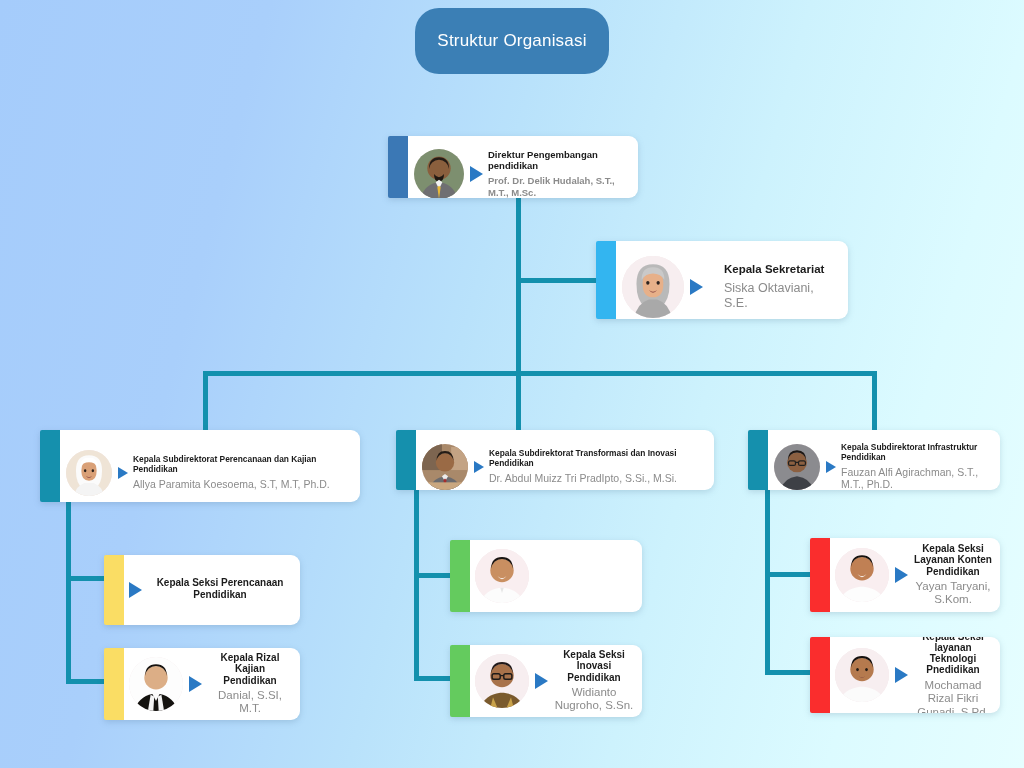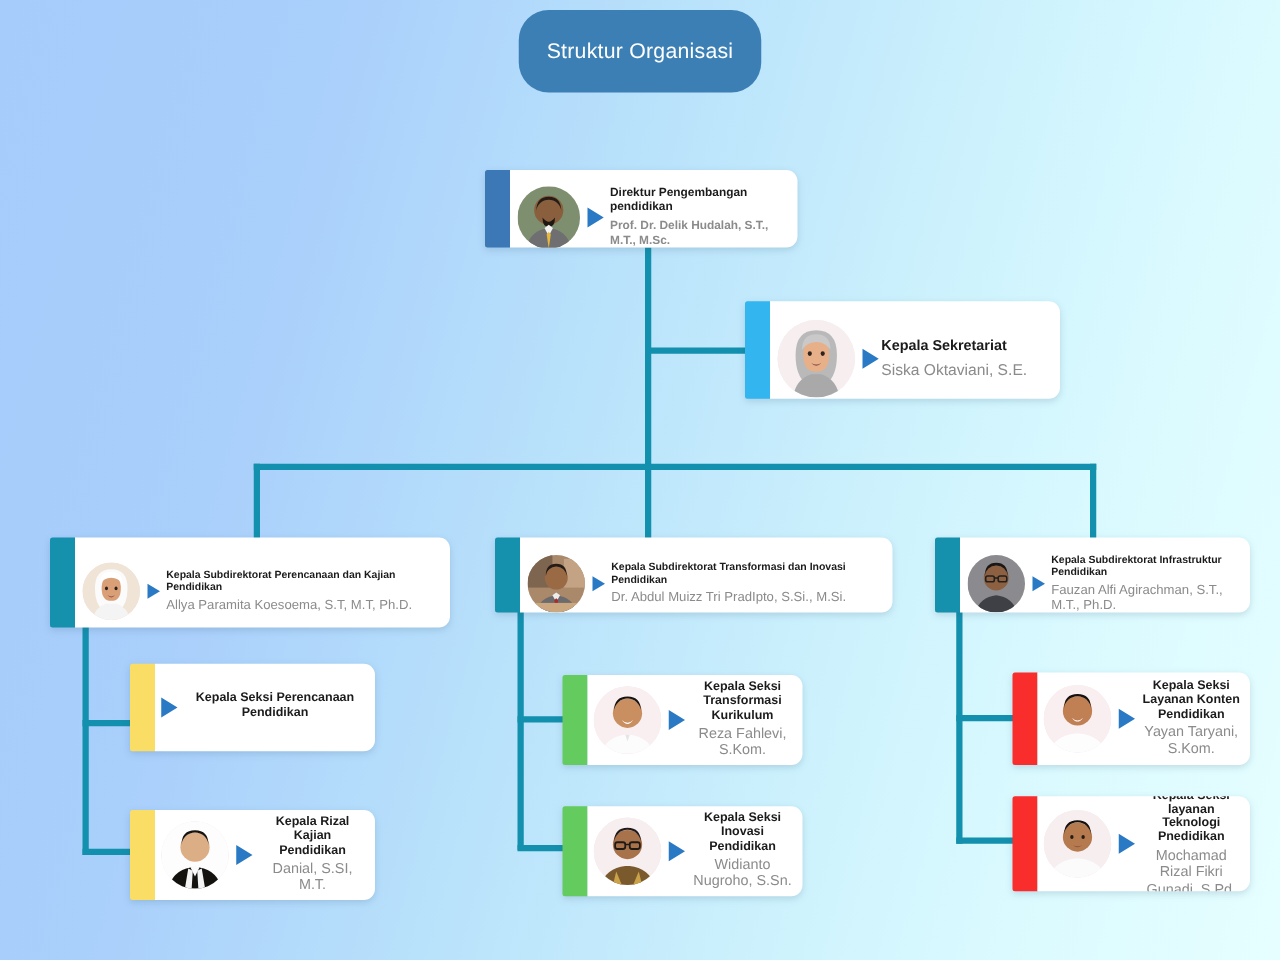--- a/index.html
+++ b/index.html
@@ -114,21 +114,21 @@
   #card-direktur .photo { width: 50px; height: 50px; }
   #card-direktur .role   { font-size: 9.5px; }
   #card-direktur .person { font-size: 9.5px; font-weight: bold; margin-top: 4px; }
 
   
   #card-sekretariat { left: 596px; top: 241px; width: 252px; height: 78px; }
   #card-sekretariat .accent { background: #33b5f0; }
   #card-sekretariat .photo { width: 62px; height: 62px; }
   #card-sekretariat .role   { font-size: 11.5px; }
   #card-sekretariat .person { font-size: 12.5px; margin-top: 5px; }
-  #card-sekretariat .txt { gap: 2px; }
+  #card-sekretariat .txt { gap: 21px; }
 
   
   .subdir .accent { background: #1590ad; }
   .subdir .photo  { width: 46px; height: 46px; }
   .subdir .role   { font-size: 8.4px; }
   .subdir .person { font-size: 10.5px; margin-top: 4px; }
   .subdir .arrow-icon {
     border-top-width: 6px; border-bottom-width: 6px; border-left-width: 10px;
   }
   #card-sub-1 { left: 40px; top: 430px; width: 320px; height: 72px; }
@@ -136,21 +136,21 @@
   #card-sub-3 { left: 748px; top: 430px; width: 252px; height: 60px; }
 
   
   .seksi .photo  { width: 54px; height: 54px; }
   .seksi .role   { font-size: 10px; }
   .seksi .person { font-size: 11.5px; margin-top: 3px; }
   .seksi .labels { text-align: center; width: 100%; }
   .seksi .txt { gap: 6px; justify-content: center; }
   .seksi .card-body { padding: 5px 8px 5px 5px; }
 
-  #card-seksi-1 { left: 104px; top: 531px; width: 196px; height: 70px; justify-content: flex-end; }
+  #card-seksi-1 { left: 104px; top: 555px; width: 196px; height: 70px; justify-content: flex-end; }
   #card-seksi-2 { left: 104px; top: 648px; width: 196px; height: 72px; }
   #card-seksi-1 .accent, #card-seksi-2 .accent { background: #fadd64; }
 
   #card-seksi-3 { left: 450px; top: 540px; width: 192px; height: 72px; }
   #card-seksi-4 { left: 450px; top: 645px; width: 192px; height: 72px; }
   #card-seksi-3 .accent, #card-seksi-4 .accent { background: #64cb5e; }
 
   #card-seksi-5 { left: 810px; top: 538px; width: 190px; height: 74px; }
   #card-seksi-6 { left: 810px; top: 637px; width: 190px; height: 76px; }
   #card-seksi-5 .accent, #card-seksi-6 .accent { background: #fa2d2d; }
@@ -356,27 +356,20 @@
       <div class="photo">
         <svg viewBox="0 0 60 60" preserveAspectRatio="xMidYMid slice">
           <rect width="60" height="60" fill="#f9eef0"></rect>
           <circle cx="30" cy="24" r="13" fill="#c98f61"></circle>
           <path d="M30 11 a12 12 0 0 1 12 11 q0 -13 -12 -13 q-12 0 -12 13 a12 12 0 0 1 12 -11z" fill="#191411"></path>
           <path d="M25 30 q5 5 10 0 q-5 7 -10 0z" fill="#ffffff"></path>
           <path d="M6 60 q5 -15 22 -17 l4 0 q17 2 22 17z" fill="#fcfcfc"></path>
           <path d="M28 43 l2 6 l2 -6z" fill="#e6e6e6"></path>
         </svg>
       </div>
-      <div class="txt">
-        <span class="arrow-icon"></span>
-        <div class="labels">
-          <div class="role">Kepala Seksi Transformasi Kurikulum</div>
-          <div class="person">Reza Fahlevi, S.Kom.</div>
-        </div>
-      </div>
     </div>
   </div>
 
   <div class="card seksi" id="card-seksi-4">
     <div class="accent"></div>
     <div class="card-body">
       <div class="photo">
         <svg viewBox="0 0 60 60" preserveAspectRatio="xMidYMid slice">
           <rect width="60" height="60" fill="#f7eef0"></rect>
           <circle cx="30" cy="24" r="13" fill="#a8724a"></circle>

